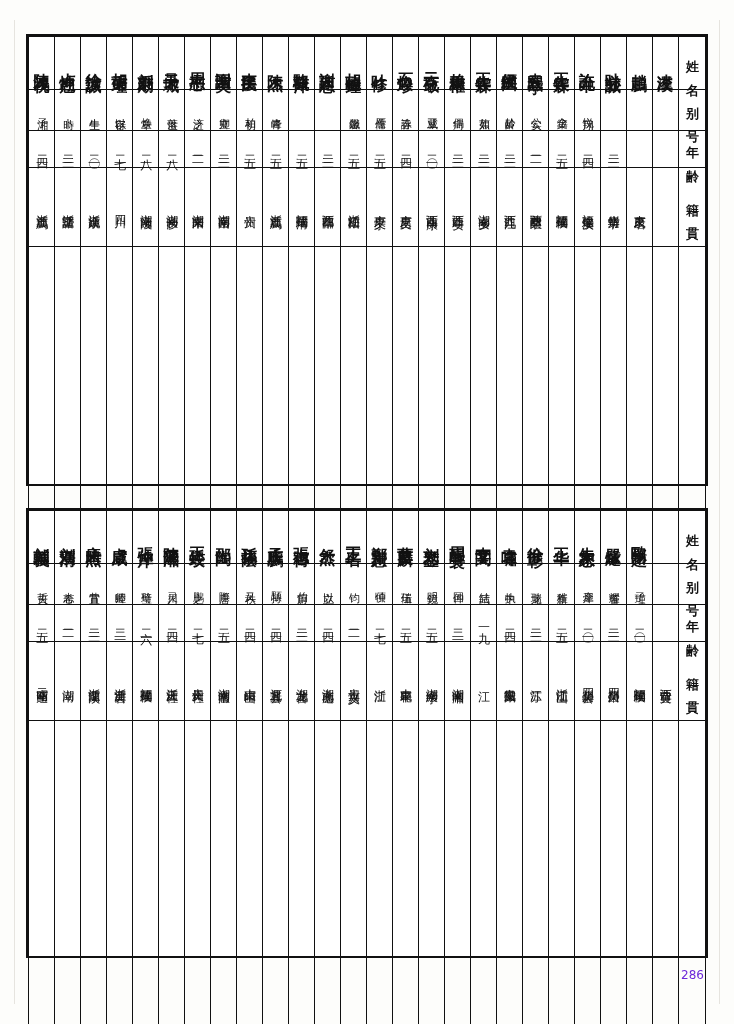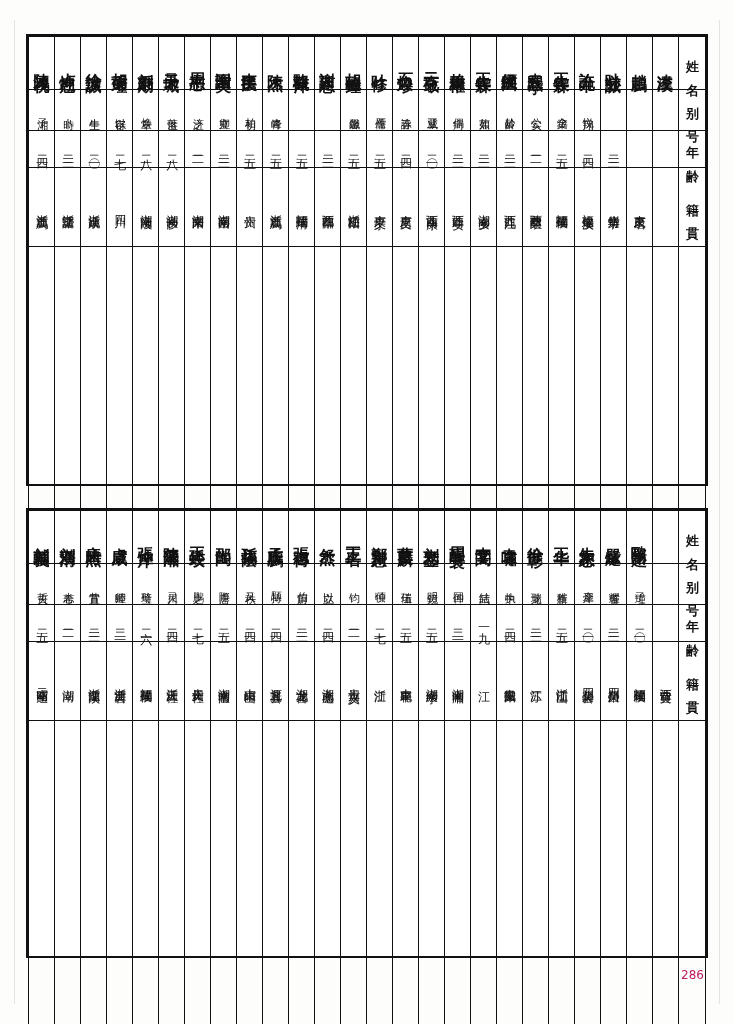--- a/index.html
+++ b/index.html
@@ -68,21 +68,21 @@
   tr.row-alias td{height:40px;}
   tr.row-age td{height:36px;}
   tr.row-native td{height:78px;}
   tr.row-addr td{height:auto;}
 
   .pagenum{
     position:absolute;
     right:30px;
     top:968px;
     font-size:12px;
-    color:#be185d;
+    color:#6d28d9;
     font-family:"DejaVu Sans","Liberation Sans",sans-serif;
   }
   
   .edge-l{position:absolute;left:14px;top:20px;width:1px;height:984px;background:#e6e4df;}
   .edge-r{position:absolute;right:14px;top:20px;width:1px;height:984px;background:#e6e4df;}
 </style>
 </head>
 <body>
 
 <div class="page">

